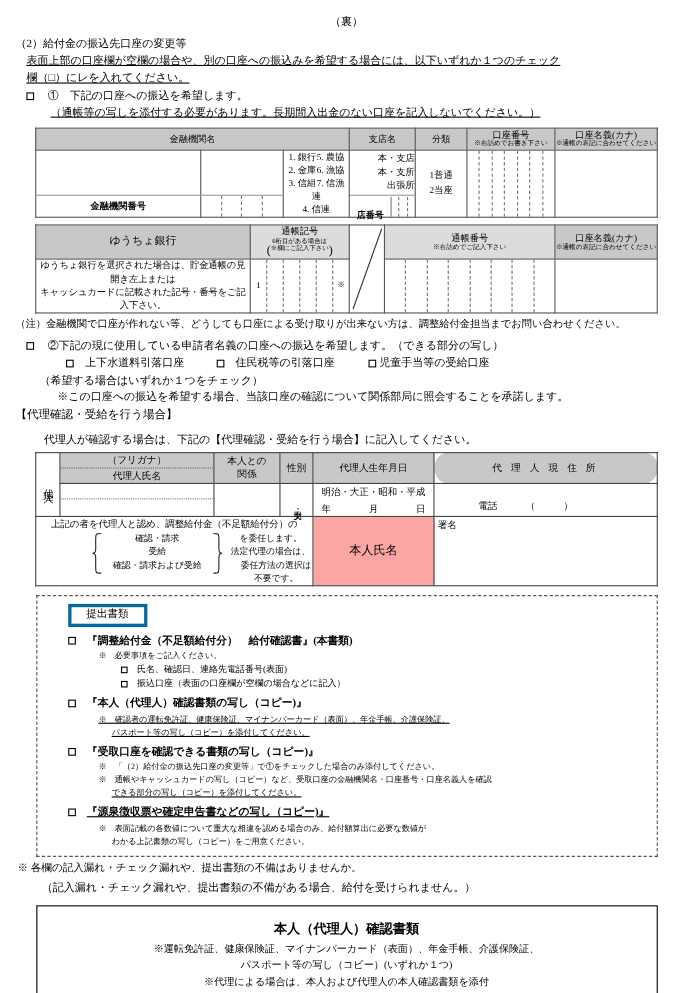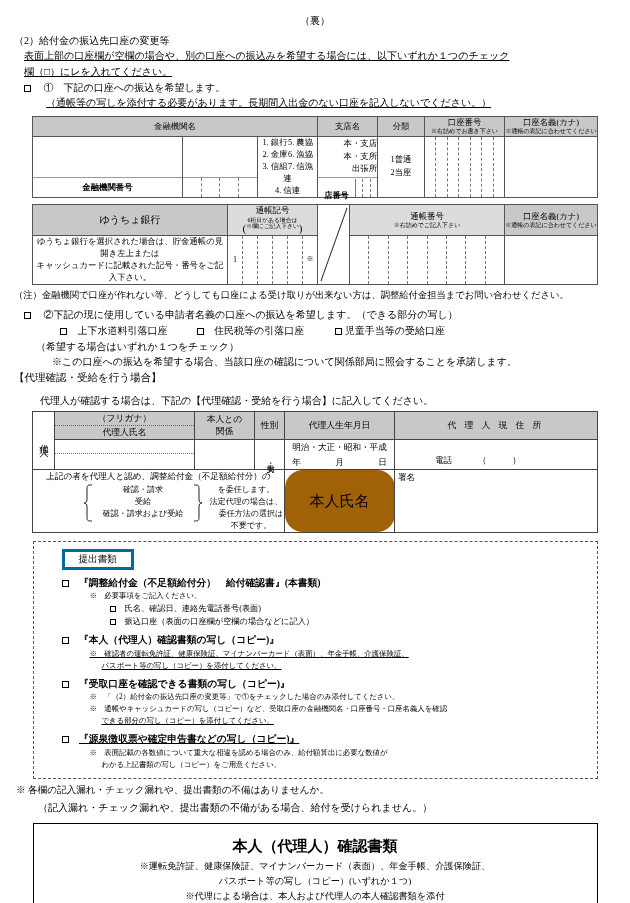--- a/index.html
+++ b/index.html
@@ -116,21 +116,21 @@
 
   .warn{margin:5px 0 0 16px;font-size:9.6px;}
   .warn2{margin:4px 0 0 38px;font-size:10px;}
 
   
   .solidbox{
     width:565px;margin:9px auto 0 auto;
     border:1.4px solid #000;box-sizing:border-box;
     padding:9px 12px 11px 12px;
   }
-  .bx-title{text-align:center;font-size:15px;font-weight:bold;}
+  .bx-title{text-align:center;font-size:12px;font-weight:bold;}
   .bx-sub{text-align:center;font-size:9.2px;margin-top:4px;line-height:1.5;}
 </style>
 </head>
 <body>
 
 <div class="page">
 
   <div class="title-ura">（裏）</div>
 
   <div class="sec-head">（2）給付金の振込先口座の変更等</div>
@@ -337,21 +337,21 @@
       <td class="ah" style="padding:0;">
         <div style="border-bottom:0.8px dotted #666;padding:1px 0;">（フリガナ）</div>
         <div style="padding:1px 0;">代理人氏名</div>
       </td>
       <td class="ah">
         <span>本人との</span><br>
         <span>関係</span>
       </td>
       <td class="ah">性別</td>
       <td class="ah">代理人生年月日</td>
-      <td class="ah" style="letter-spacing:3px;">代 理 人 現 住 所</td>
+      <td class="ah" style="letter-spacing:3px;border-radius:14px;">代 理 人 現 住 所</td>
     </tr>
     <tr>
       <td style="padding:0;">
         <div class="furi"></div>
         <div style="height:15px;"></div>
       </td>
       <td></td>
       <td class="dan">
         <span style="writing-mode:vertical-rl;text-orientation:upright;line-height:1;font-size:8.4px;">男・女</span>
       </td>
@@ -383,21 +383,21 @@
               <path d="M1 1 C6 1 6 1 6 7 L6 15 C6 18 7 19 9 19 C7 19 6 20 6 23 L6 31 C6 37 6 37 1 37" fill="none" stroke="#222" stroke-width="1"></path>
             </svg>
           </div>
           <div class="opt" style="flex:1;padding-left:3px;">
             <div>を委任します。</div>
             <div>法定代理の場合は、</div>
             <div style="padding-left:10px;">委任方法の選択は不要です。</div>
           </div>
         </div>
       </td>
-      <td style="background:#a16207;font-size:15px;border-radius:18px;">本人氏名</td>
+      <td style="background:#fca5a5;font-size:11px;">本人氏名</td>
       <td style="text-align:left;vertical-align:top;padding:2px 3px;font-size:8.6px;">
         <span>署名</span>
       </td>
     </tr>
   </tbody>
     </table>
 
   <div class="dashbox">
     <div class="tag">提出書類</div>
 

